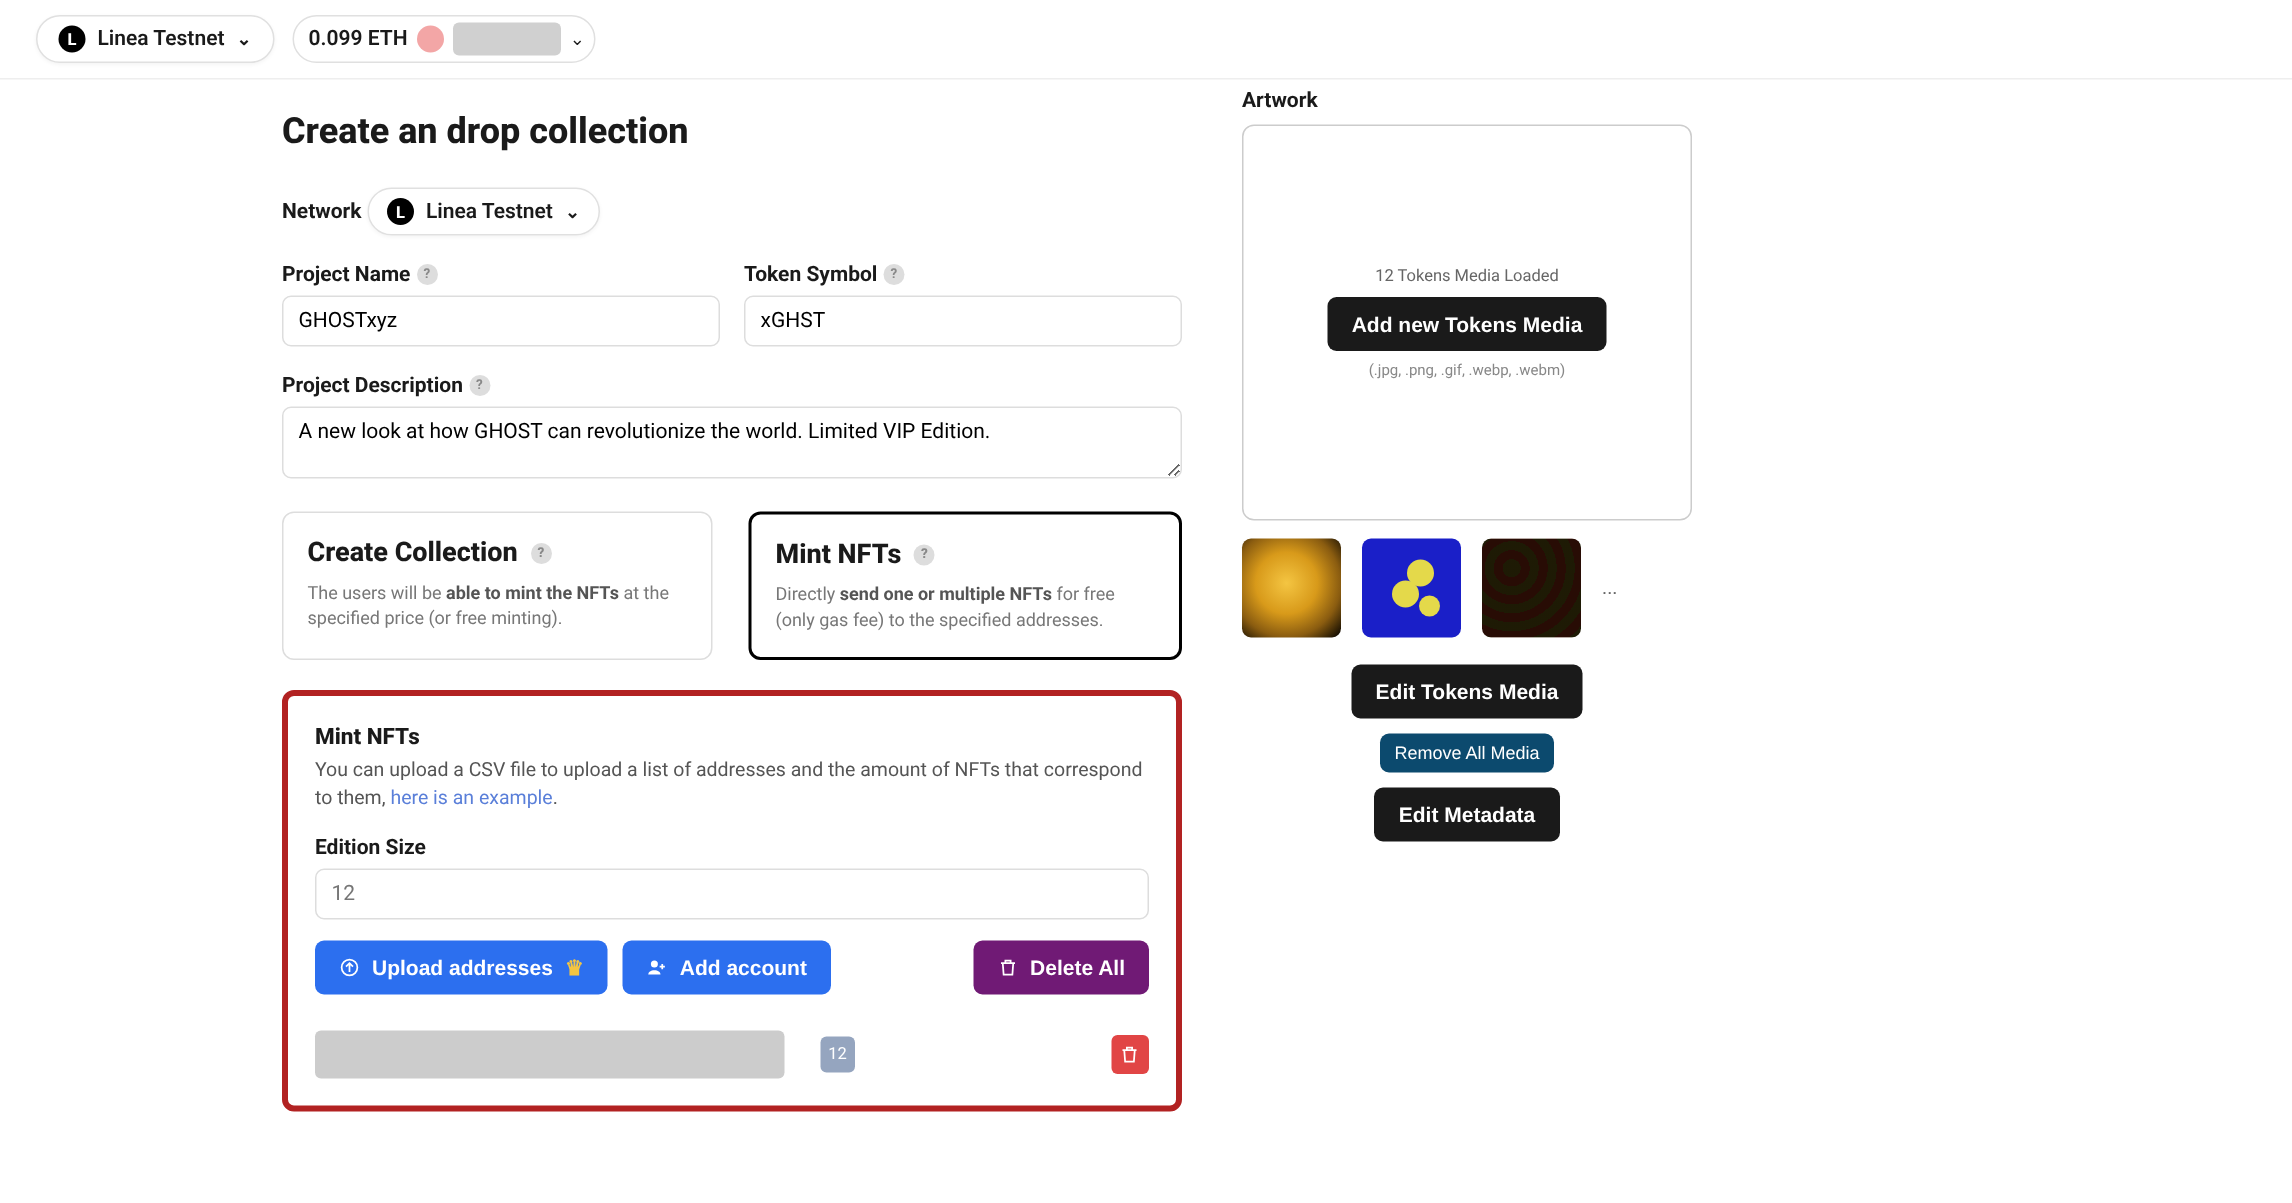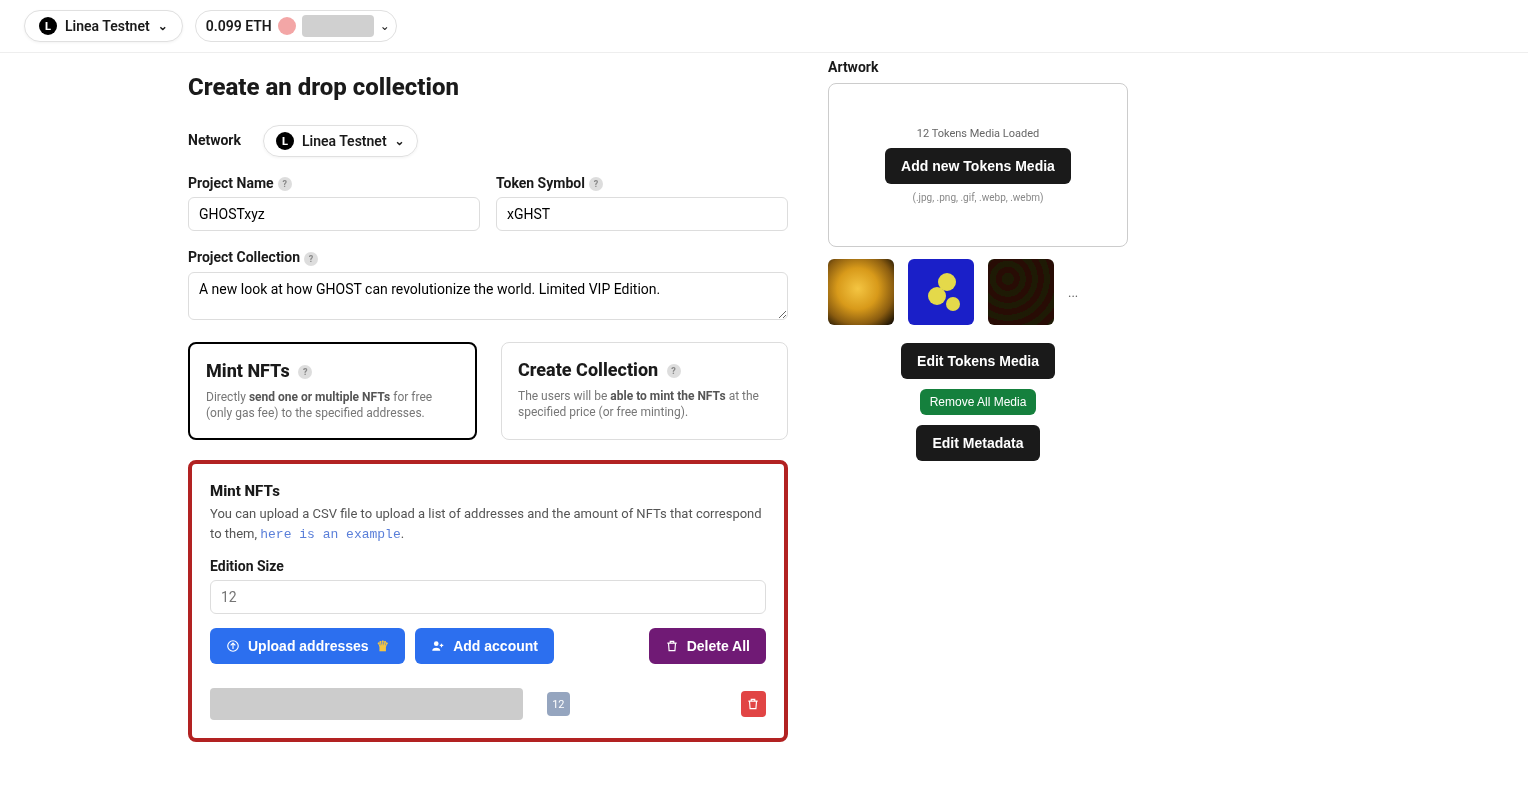--- a/index.html
+++ b/index.html
@@ -29,34 +29,34 @@
 textarea { resize: both; height: 48px; }
 .option-cards { display: flex; gap: 24px; margin-top: 10px; }
 .option-card { flex: 1; border: 1px solid #ddd; border-radius: 8px; padding: 16px; cursor: pointer; }
 .option-card.selected { border: 2px solid #000; }
 .option-card h3 { font-size: 18px; font-weight: 800; margin-bottom: 8px; }
 .option-card p { font-size: 12px; color: #777; line-height: 1.4; }
 .option-card p strong { color: #555; }
 .red-box { border: 4px solid #b22222; border-radius: 8px; padding: 18px; margin-top: 20px; }
 .red-box h4 { font-size: 15px; font-weight: 800; margin-bottom: 4px; }
 .red-box .desc { font-size: 13px; color: #555; margin-bottom: 14px; line-height: 1.5; }
-.red-box .desc a { color: #5a7fd9; text-decoration: none; font-family: Liberation Mono, monospace; }
+.red-box .desc a { color: #5a7fd9; text-decoration: none; }
 .btn-row { display: flex; gap: 10px; align-items: center; margin-top: 14px; }
 .btn { border: none; border-radius: 6px; padding: 10px 16px; font-size: 14px; font-weight: 600; cursor: pointer; display: inline-flex; align-items: center; gap: 8px; }
 .btn-blue { background: #2c6fef; color: #fff; }
 .btn-red { background: #701a75; color: #fff; }
 .btn-dark { background: #1a1a1a; color: #fff; }
-.btn-red-sm { background: #15803d; color: #fff; font-size: 12px; padding: 6px 10px; border-radius: 6px; border:none; cursor:pointer;text-align:center; }
+.btn-red-sm { background: #0c4a6e; color: #fff; font-size: 12px; padding: 6px 10px; border-radius: 6px; border:none; cursor:pointer;text-align:center; }
 .spacer { flex: 1; }
 .addr-row { display: flex; align-items: center; gap: 12px; margin-top: 24px; }
 .addr-input { width: 320px; height: 32px; background: #ccc; border-radius: 4px; }
 .count-badge { width: 24px; height: 24px; background: #95a5bf; color: #fff; border-radius: 4px; font-size: 11px; display: flex; align-items: center; justify-content: center; }
 .trash-btn { width: 26px; height: 26px; background: #e14545; border-radius: 4px; display: flex; align-items: center; justify-content: center; cursor: pointer; }
 .artwork-label { font-size: 14px; font-weight: 700; margin-bottom: 8px; margin-top: 6px; }
-.artwork-box { border: 1px solid #ccc; border-radius: 8px; height: 164px; display: flex; flex-direction: column; align-items: center; justify-content: center; gap: 8px; }
+.artwork-box { border: 1px solid #ccc; border-radius: 8px; height: 264px; display: flex; flex-direction: column; align-items: center; justify-content: center; gap: 8px; }
 .tokens-loaded { font-size: 11px; color: #666; }
 .fmt-hint { font-size: 10px; color: #888; }
 .thumbs { display: flex; gap: 14px; margin-top: 12px; align-items: center; }
 .thumb { width: 66px; height: 66px; border-radius: 6px; }
 .thumb.gold { background: radial-gradient(circle at 45% 45%, #f4c542 0%, #d89a1a 40%, #8a5c10 70%, #000 100%); }
 .thumb.blue { background: #1a1fc8; position: relative; }
 .thumb.blue::before { content:""; position:absolute; width:18px; height:18px; border-radius:50%; background:#e4d94a; top:14px; left:30px; box-shadow: -10px 14px 0 0 #e4d94a, 6px 22px 0 -2px #e4d94a; }
 .thumb.pattern { background: repeating-radial-gradient(circle at 30% 30%, #5a3a1a 0 6px, #7a1a1a 6px 12px), #2a3a1a; background-blend-mode: overlay; }
 .more-dots { font-size: 13px; color: #666; }
 .right-actions { display: flex; flex-direction: column; align-items: center; gap: 10px; margin-top: 18px; }
@@ -79,52 +79,52 @@
       <span class="chev">⌄</span>
     </div>
   </div>
 </div>
 
 <div class="main">
   <div class="left">
     <h1>Create an drop collection</h1>
 
     <div class="row">
-      <span class="label" style="display:inline-block;margin-right:18px;">Network</span>
+      <span class="label" style="display:inline-block;">Network</span>
       <span class="net-select">
         <span class="network-dot">L</span>
         <span>Linea Testnet</span>
         <span class="chev">⌄</span>
       </span>
     </div>
 
     <div class="two-col row">
       <div>
         <label class="label"><span>Project Name</span><span class="help-icon">?</span></label>
         <input type="text" value="GHOSTxyz" style="">
       </div>
       <div>
         <label class="label"><span>Token Symbol</span><span class="help-icon">?</span></label>
         <input type="text" value="xGHST" style="">
       </div>
     </div>
 
     <div class="row">
-      <label class="label"><span>Project Collection</span><span class="help-icon">?</span></label>
+      <label class="label"><span>Project Description</span><span class="help-icon">?</span></label>
       <textarea id="desc-ta" style="">A new look at how GHOST can revolutionize the world. Limited VIP Edition.</textarea>
     </div>
 
     <div class="option-cards">
+      <div class="option-card">
+        <h3><span>Create Collection</span> <span class="help-icon">?</span></h3>
+        <p><span>The users will be </span><strong>able to mint the NFTs</strong><span> at the specified price (or free minting).</span></p>
+      </div>
       <div class="option-card selected">
         <h3><span>Mint NFTs</span> <span class="help-icon">?</span></h3>
         <p><span>Directly </span><strong>send one or multiple NFTs</strong><span> for free (only gas fee) to the specified addresses.</span></p>
-      </div>
-      <div class="option-card">
-        <h3><span>Create Collection</span> <span class="help-icon">?</span></h3>
-        <p><span>The users will be </span><strong>able to mint the NFTs</strong><span> at the specified price (or free minting).</span></p>
       </div>
     </div>
 
     <div class="red-box">
       <h4>Mint NFTs</h4>
       <p class="desc"><span>You can upload a CSV file to upload a list of addresses and the amount of NFTs that correspond to them, </span><a href="#">here is an example</a>.</p>
       <label class="label">Edition Size</label>
       <input type="text" placeholder="12" style="">
       <div class="btn-row">
         <button class="btn btn-blue">

